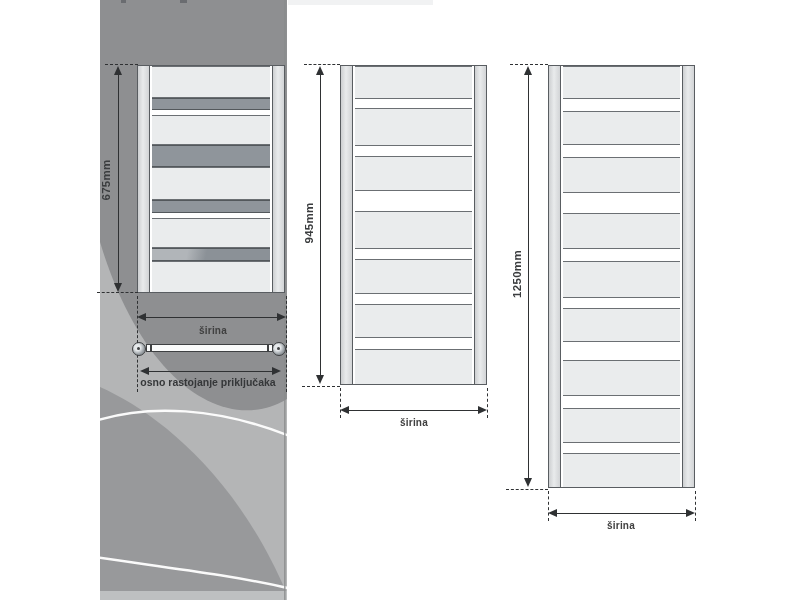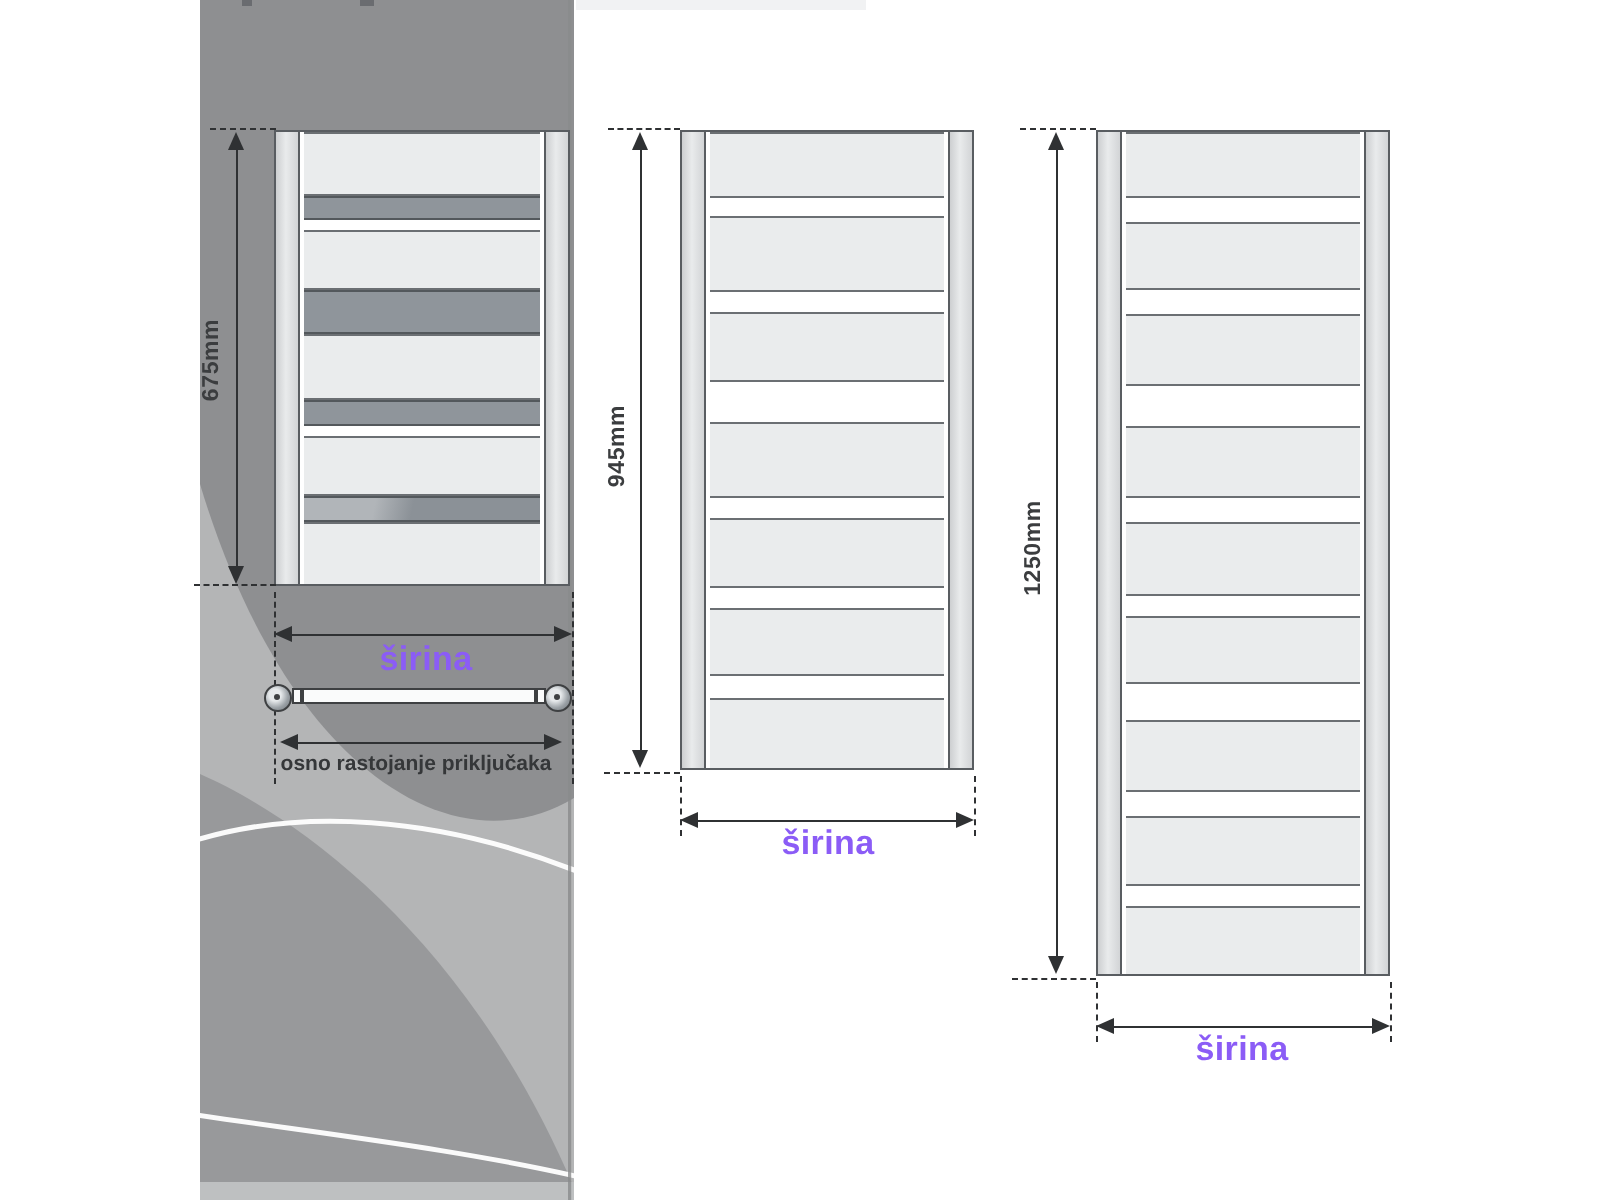--- a/index.html
+++ b/index.html
@@ -7,21 +7,21 @@
     position:relative;width:800px;height:600px;overflow:hidden;background:#ffffff;
     font-family:"Liberation Sans","DejaVu Sans",sans-serif;
   }
   .diagram{position:absolute;inset:0;}
   .vlabel{
     position:absolute;transform:translate(-50%,-50%) rotate(-90deg);
     font-size:11.5px;font-weight:600;color:#3b3d3f;white-space:nowrap;letter-spacing:.3px;
   }
   .wlabel{
     position:absolute;transform:translate(-50%,-50%);
-    font-size:17px;font-weight:600;color:#8b5cf6;white-space:nowrap;letter-spacing:.2px;
+    font-size:10px;font-weight:600;color:#404040;white-space:nowrap;letter-spacing:.2px;
   }
   .clabel{
     position:absolute;transform:translate(-50%,-50%);
     font-size:10.5px;font-weight:600;color:#353739;white-space:nowrap;
   }
   .tube{
     position:absolute;top:0;bottom:0;width:13px;box-sizing:border-box;
     background:linear-gradient(90deg,#cdcfd1,#e9ebec 45%,#d2d4d6);
     border-left:1px solid #595d61;border-right:1px solid #595d61;
   }

